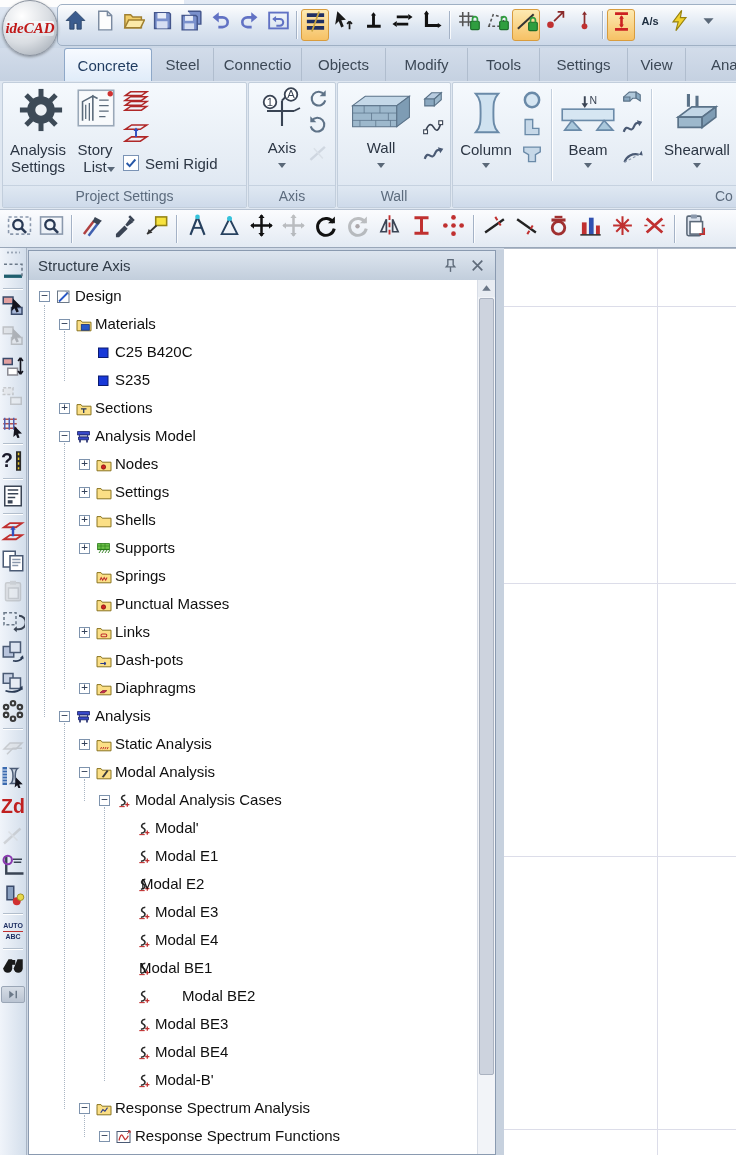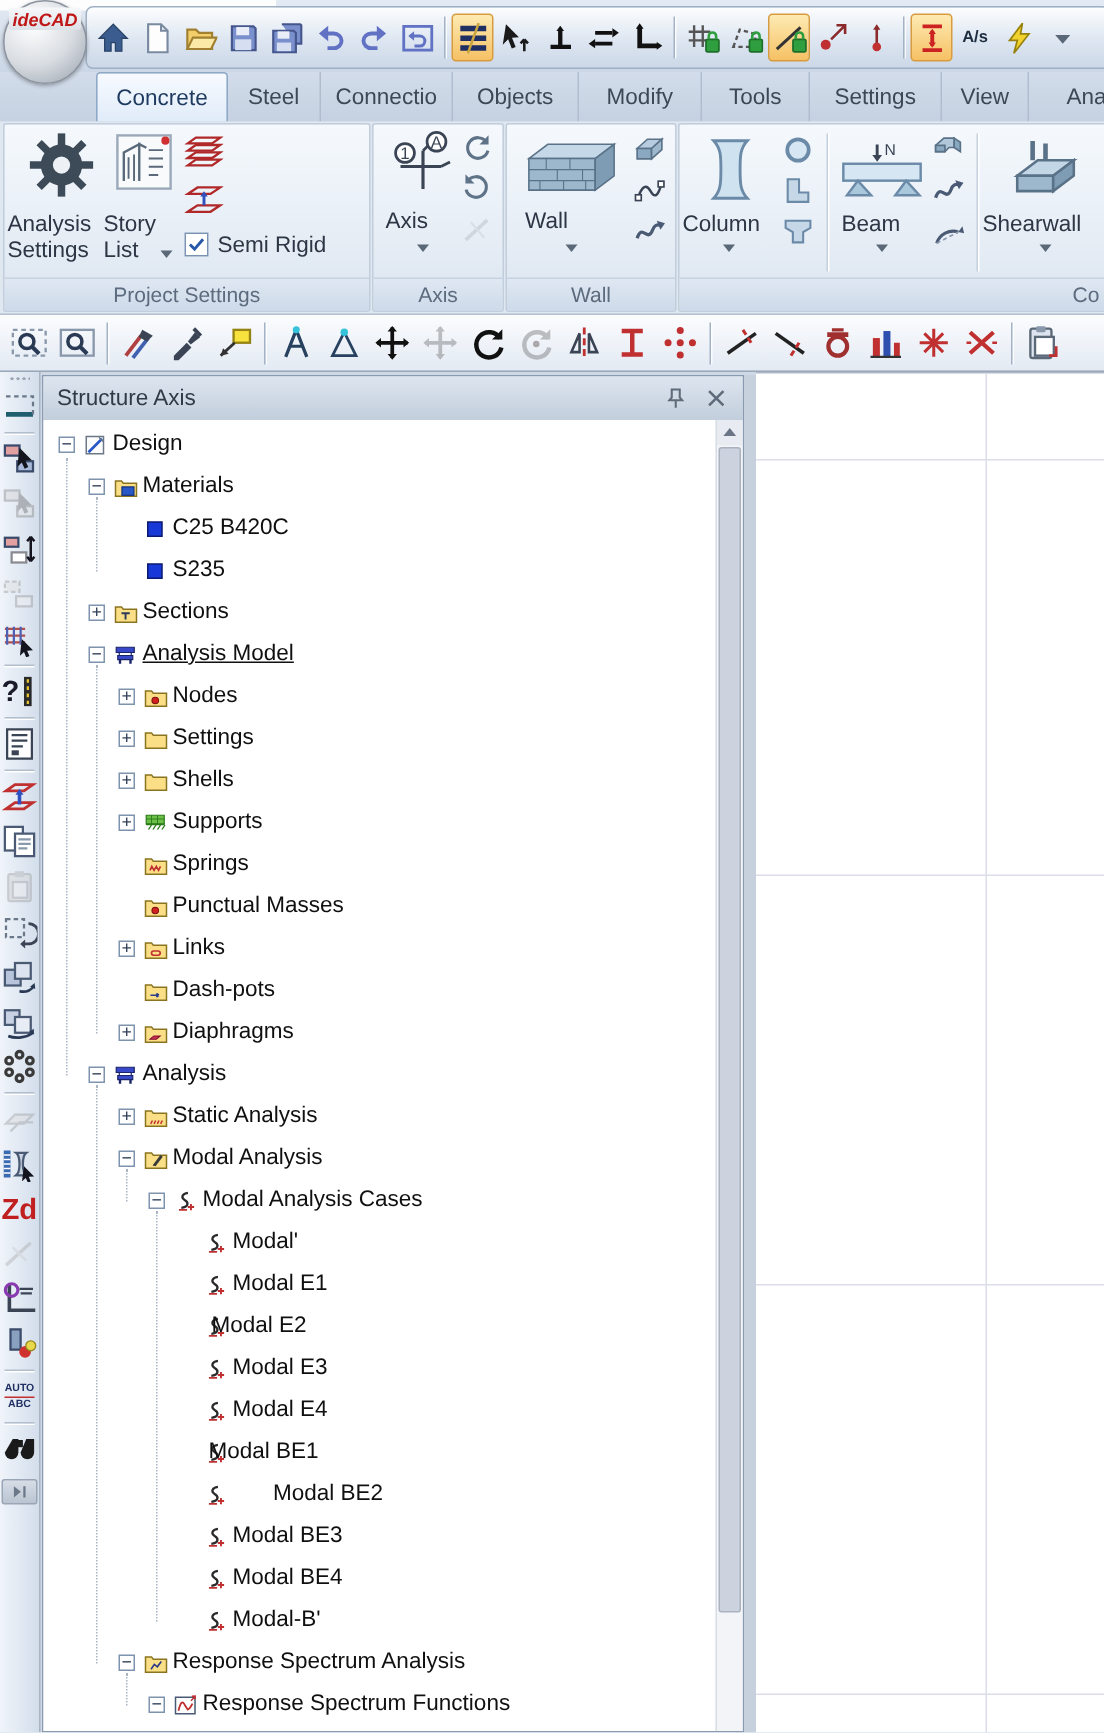--- a/index.html
+++ b/index.html
@@ -6,26 +6,26 @@
   #root{position:relative;width:736px;height:1155px;background:#cfd9e6;overflow:hidden;
         font-family:"Liberation Sans",sans-serif;-webkit-font-smoothing:antialiased;}
   svg{display:block;width:100%;height:100%;}
 
   
   #titlebar{position:absolute;top:0;left:0;right:0;height:48px;background:linear-gradient(#e3eaf4,#cbd7e6);}
   #titlebar::before{content:"";position:absolute;left:0;top:0;width:184px;height:7px;background:#fdfdfd;}
   #logo{position:absolute;left:2px;top:0px;width:54px;height:54px;border-radius:50%;z-index:6;
         background:radial-gradient(circle at 35% 28%,#ffffff,#d9dde2 52%,#97a0ab);
         border:1px solid #8a929e;box-shadow:0 1px 3px rgba(0,0,0,.35);}
-  #logo .band{position:absolute;left:3px;right:3px;top:4px;height:15px;border-radius:2px;
+  #logo .band{position:absolute;left:3px;right:3px;top:20px;height:15px;border-radius:2px;
         background:linear-gradient(#f6f8fa,#dde2e8);display:flex;align-items:center;justify-content:center;
-        font-size:12px;font-weight:bold;font-style:italic;color:#c01818;letter-spacing:0;}
+        font-size:15px;font-weight:bold;font-style:italic;color:#c01818;letter-spacing:0;font-family:Liberation Serif, serif;}
   #qat{position:absolute;left:57px;top:4px;width:675px;height:40px;border:1px solid #9fb0c4;border-radius:5px;
         background:linear-gradient(#fcfdfe,#dde6f1 55%,#ccd8e8);display:flex;align-items:center;padding:0 3px;gap:1px;}
-  .tbtn{width:28px;height:32px;display:flex;align-items:center;justify-content:center;border-radius:3px;flex:none;box-sizing:border-box;}
+  .tbtn{width:28px;height:32px;display:flex;align-items:flex-start;justify-content:center;border-radius:3px;flex:none;box-sizing:border-box;}
   .tbtn .ic{width:23px;height:23px;display:block;}
   .tbtn.active{background:linear-gradient(#fdeab2,#f6c165);border:1px solid #d89c3e;}
   .tbtn.disabled{opacity:.45;filter:grayscale(.9);}
   .tsep{width:1px;height:28px;background:#a4b2c6;box-shadow:1px 0 0 rgba(255,255,255,.8);margin:0 3px;flex:none;}
   .txticon{display:flex;align-items:center;justify-content:center;width:100%;height:100%;
            font-weight:bold;color:#1c2c3e;font-size:11px;line-height:10px;text-align:center;}
   .tx-auto-label{font-size:7px;color:#1f2f63;flex-direction:column;}
   .tx-auto-label em{font-style:normal;border-bottom:1px solid #c03030;}
 
   
@@ -35,21 +35,21 @@
        border-right:1px solid #b0bdce;white-space:nowrap;overflow:hidden;flex:none;box-sizing:border-box;}
   .tab.selected{background:linear-gradient(#f7faff,#e0ecf9);border:1px solid #8ea8c8;border-bottom:none;
        border-radius:3px 3px 0 0;color:#1e3least;color:#1e3a5f;}
 
   
   #ribbon{position:absolute;top:81px;left:0;right:0;height:128px;background:#dfe7f1;}
   .rgroup{position:absolute;top:1px;bottom:1px;border:1px solid #c2cedc;border-radius:2px;
         background:linear-gradient(#f5f9fd,#e6edf5 62%,#dae4f0);overflow:hidden;}
   .glabel{position:absolute;left:0;right:0;bottom:0;height:21px;line-height:20px;text-align:center;
         font-size:14px;color:#5c6b7d;background:linear-gradient(#dfe8f2,#cedaea);border-top:1px solid #c6d2e0;}
-  .rtext{position:absolute;font-size:15px;line-height:17px;color:#2c3644;text-align:left;}
+  .rtext{position:absolute;font-size:15px;line-height:17px;color:#2c3644;text-align:center;}
   .caret{position:absolute;width:0;height:0;border:4px solid transparent;border-top:5px solid #5a6878;}
   .minibtn{position:absolute;width:22px;height:22px;}
   .vsep{position:absolute;top:6px;bottom:26px;width:1px;background:#c4d0de;box-shadow:1px 0 0 #fff;}
   .cbx{position:absolute;width:16px;height:16px;background:#fff;border:1px solid #7a93b5;box-sizing:border-box;}
 
   
   #toolbar2{position:absolute;top:209px;left:0;right:0;height:39px;box-sizing:border-box;
         background:linear-gradient(#fbfcfe,#e3eaf3);border-top:1px solid #b6c2d2;border-bottom:1px solid #99a7b9;
         display:flex;align-items:center;padding-left:4px;gap:2px;}
   #toolbar2 .tbtn{width:30px;height:32px;}
@@ -912,21 +912,21 @@
           <div class="trow">
             <span class="texp" style="left: 30px;">−</span>
             <span class="ticon" style="left: 46px;">
               <svg viewBox="0 0 16 16" xmlns="http://www.w3.org/2000/svg">
                 <path d="M2 2.5h12V6H2z" fill="#3848c8" stroke="#1a2468" stroke-width=".8"></path>
                 <path d="M4 6h8v2H4z" fill="#fff" stroke="#1a2468" stroke-width=".8"></path>
                 <path d="M3 8h10v2.8H3z" fill="#3848c8" stroke="#1a2468" stroke-width=".8"></path>
                 <path d="M4.5 10.8v2.7M11.5 10.8v2.7" stroke="#1a2468" stroke-width="1.6"></path>
               </svg>
             </span>
-            <span class="tlabel" style="left: 66px; text-decoration: underline;">Analysis Model</span>
+            <span class="tlabel" style="left: 66px;">Analysis Model</span>
           </div>
           <div class="trow">
             <span class="texp" style="left: 50px;">+</span>
             <span class="ticon" style="left: 66px;">
               <svg viewBox="0 0 16 16" xmlns="http://www.w3.org/2000/svg">
                 <path d="M1.5 5.2V3.6h4l1.2 1.6h8.8v8.6H1.5z" fill="#fbdf86" stroke="#8a7420"></path>
                 <circle cx="8" cy="10" r="2.2" fill="#d02020" stroke="#7a1010" stroke-width=".7"></circle>
               </svg>
             </span>
             <span class="tlabel" style="left: 86px;">Nodes</span>

